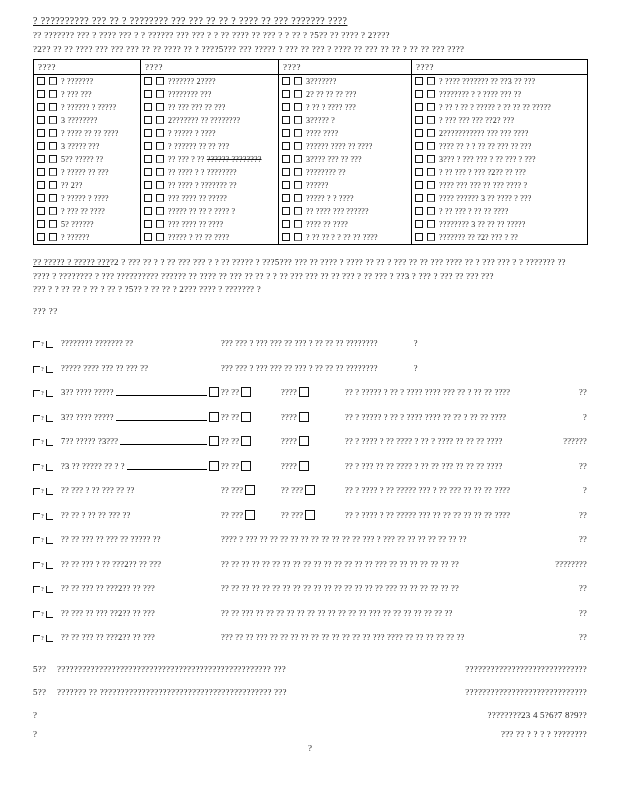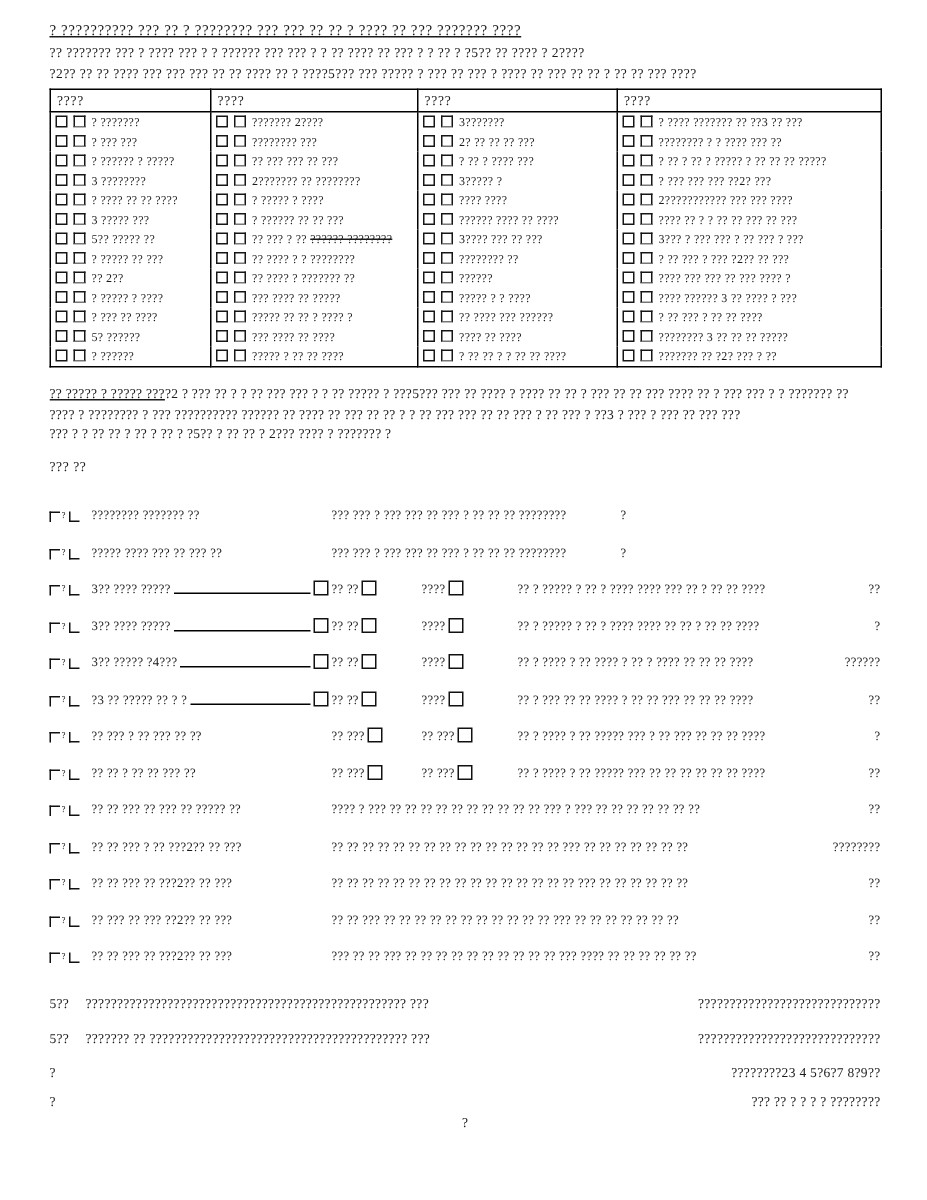--- a/index.html
+++ b/index.html
@@ -375,21 +375,21 @@
     <span class="rt">?</span>
   </div>
 
   <div class="c-row">
     <span class="pfx">
       <span class="bx tl"></span>
       <span class="sup">?</span>
       <span class="bx bl"></span>
     </span>
     <span class="lblcell">
-      <span class="lbl-t">3?? ????? ?4???</span>
+      <span class="lbl-t">7?? ????? ?3???</span>
       <span class="fill"></span>
       <span class="bx8 fillbox"></span>
     </span>
     <span class="mid mid1">
           <span class="mt">?? ??</span>
           <span class="bx8"></span>
         </span>
     <span class="mid mid2">
           <span class="mt">????</span>
           <span class="bx8"></span>

